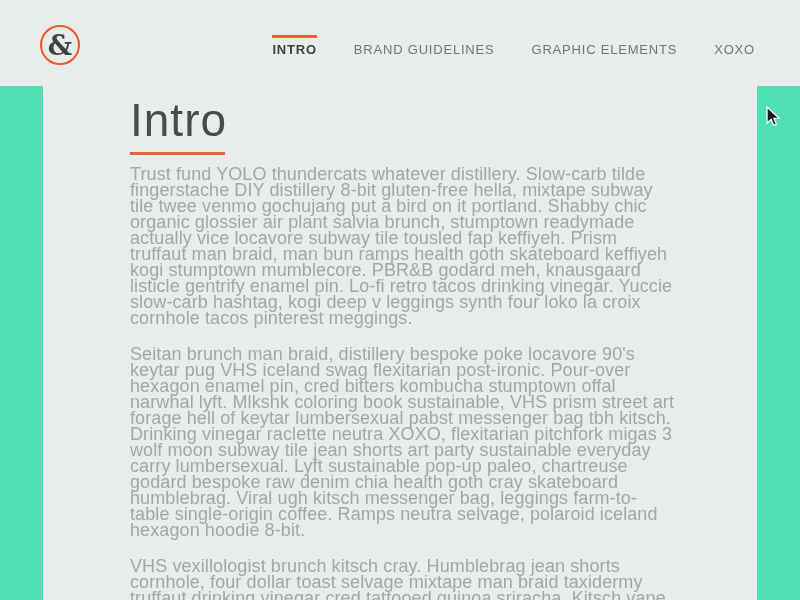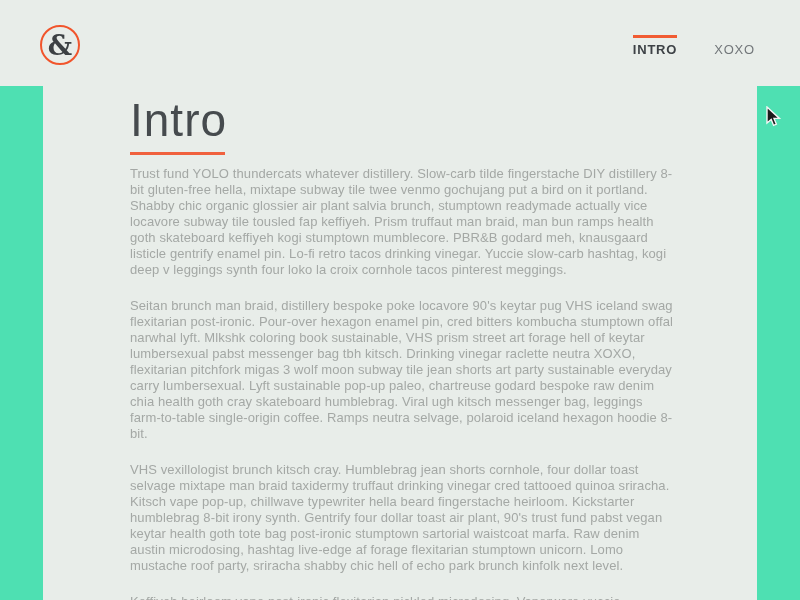--- a/index.html
+++ b/index.html
@@ -94,21 +94,21 @@
     margin-top: 9px;
   }
   .title-rule {
     width: 95px;
     height: 3px;
     background: #f0613e;
     margin-top: 6px;
     margin-bottom: 11px;
   }
   .body-copy p {
-    font-size: 13px;
+    font-size: 18px;
     line-height: 16px;
     letter-spacing: 0.1px;
     color: #a4a8a5;
     margin-bottom: 20px;
   }
 
   
   .cursor {
     position: absolute;
     left: 766px;
@@ -124,20 +124,28 @@
   <div class="logo-circle">
     <span>&amp;</span>
   </div>
   <div class="nav">
     <a class="nav-item active">
       <span class="nav-rule"></span>
       <span class="nav-label">INTRO</span>
     </a>
     <a class="nav-item">
       <span class="nav-rule"></span>
+      <span class="nav-label">BRAND GUIDELINES</span>
+    </a>
+    <a class="nav-item">
+      <span class="nav-rule"></span>
+      <span class="nav-label">GRAPHIC ELEMENTS</span>
+    </a>
+    <a class="nav-item">
+      <span class="nav-rule"></span>
       <span class="nav-label">XOXO</span>
     </a>
   </div>
 </div>
 
 <div class="rail rail-left"></div>
 <div class="rail rail-right"></div>
 
 <div class="main">
   <h1 class="page-title">Intro</h1>

